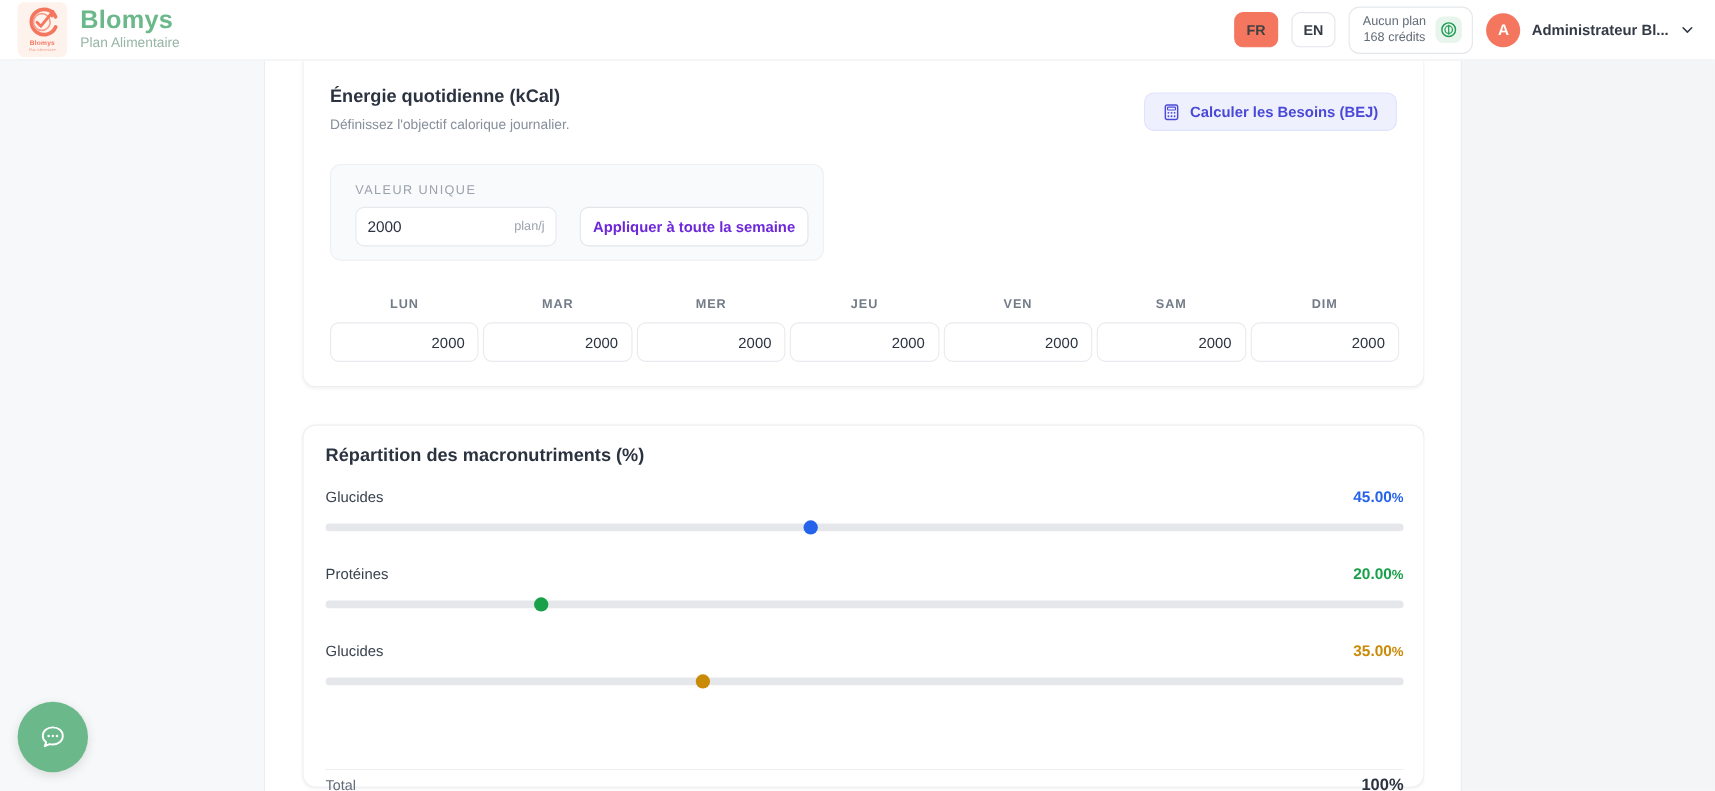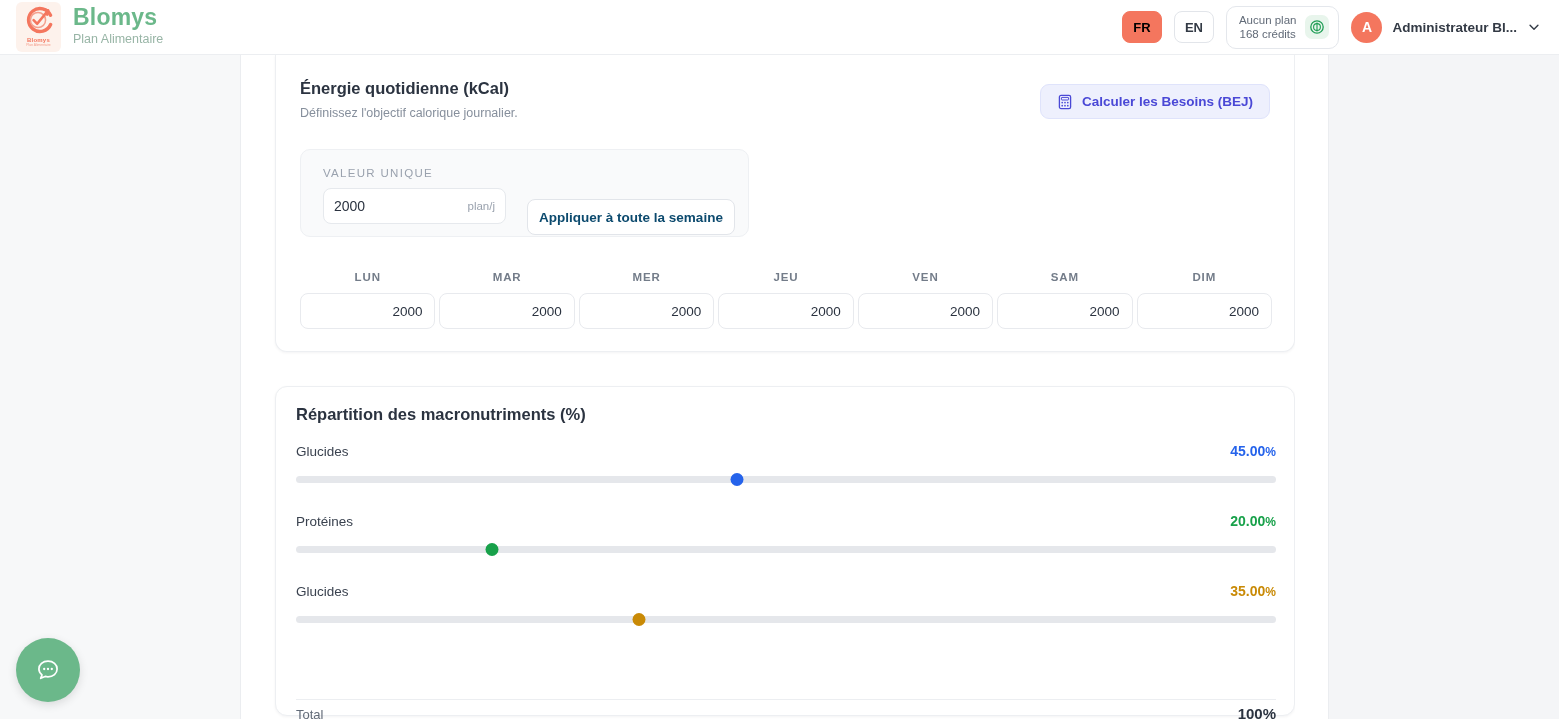--- a/index.html
+++ b/index.html
@@ -42,21 +42,21 @@
 
   .header-right {
     margin-left: auto; margin-right: 18px;
     display: flex; align-items: center; gap: 12px;
   }
   .lang-btn {
     width: 40px; height: 32px; border-radius: 8px;
     display: flex; align-items: center; justify-content: center;
     font-size: 13px; font-weight: bold; cursor: pointer;
   }
-  .lang-btn.active { background: #f4765e; color: #000000; border: 1px solid #f4765e; }
+  .lang-btn.active { background: #f4765e; color: #404040; border: 1px solid #f4765e; }
   .lang-btn.inactive { background: #ffffff; color: #333a45; border: 1px solid #e2e5ea; }
 
   .plan-badge {
     height: 43px; border: 1px solid #e4e7ec; border-radius: 10px;
     background: #ffffff;
     display: flex; align-items: center; gap: 9px;
     padding: 0 9px 0 12px; cursor: pointer;
   }
   .plan-lines { display: flex; flex-direction: column; align-items: center; line-height: 1.25; }
   .plan-l1 { font-size: 11.5px; color: #626b78; }
@@ -127,21 +127,21 @@
     position: absolute; left: 22px; top: 38px; width: 183px; height: 36px;
     background: #ffffff; border: 1px solid #e6e9ed; border-radius: 8px;
     display: flex; align-items: center; padding: 0 10px;
   }
   .single-input .val { font-size: 14px; color: #2b3340; }
   .single-input .unit { margin-left: auto; font-size: 11.5px; color: #9aa2ae; }
   .apply-btn {
     position: absolute; left: 226px; top: 38px; width: 208px; height: 36px;
     background: #ffffff; border: 1px solid #e2e5ea; border-radius: 8px;
     display: flex; align-items: center; justify-content: center;
-    font-size: 13.5px; font-weight: bold; color: #0c4a6e; cursor: pointer; margin-top: 11px;
+    font-size: 13.5px; font-weight: bold; color: #6d28d9; cursor: pointer;
   }
 
   .days {
     position: absolute; left: 24px; top: 216px; width: 972px;
     display: grid; grid-template-columns: repeat(7, 1fr); gap: 4px;
   }
   .day-col { display: flex; flex-direction: column; align-items: stretch; }
   .day-name {
     font-size: 11.5px; font-weight: bold; color: #737c89;
     letter-spacing: .9px; text-align: center; margin-bottom: 10px;

